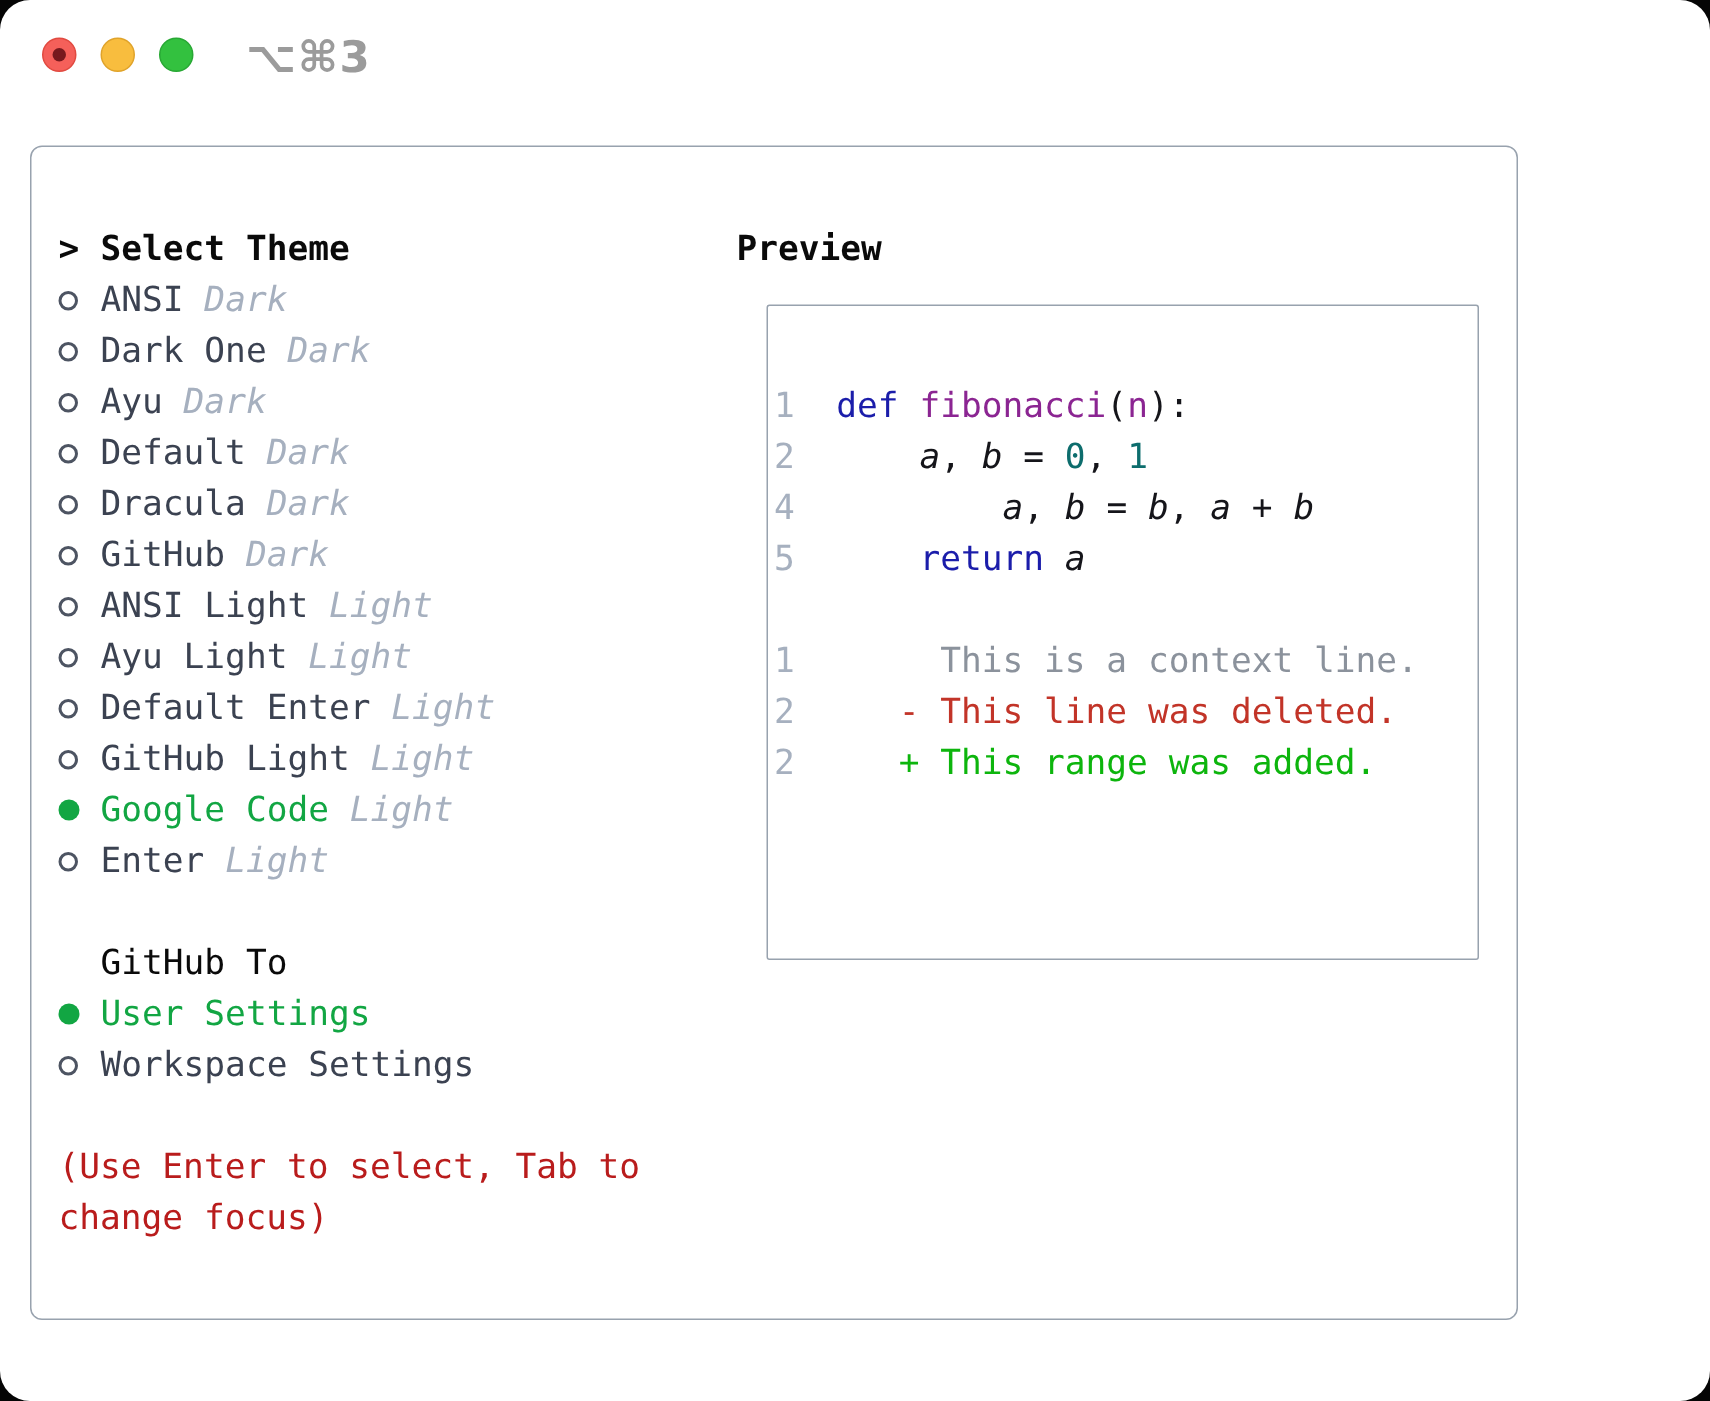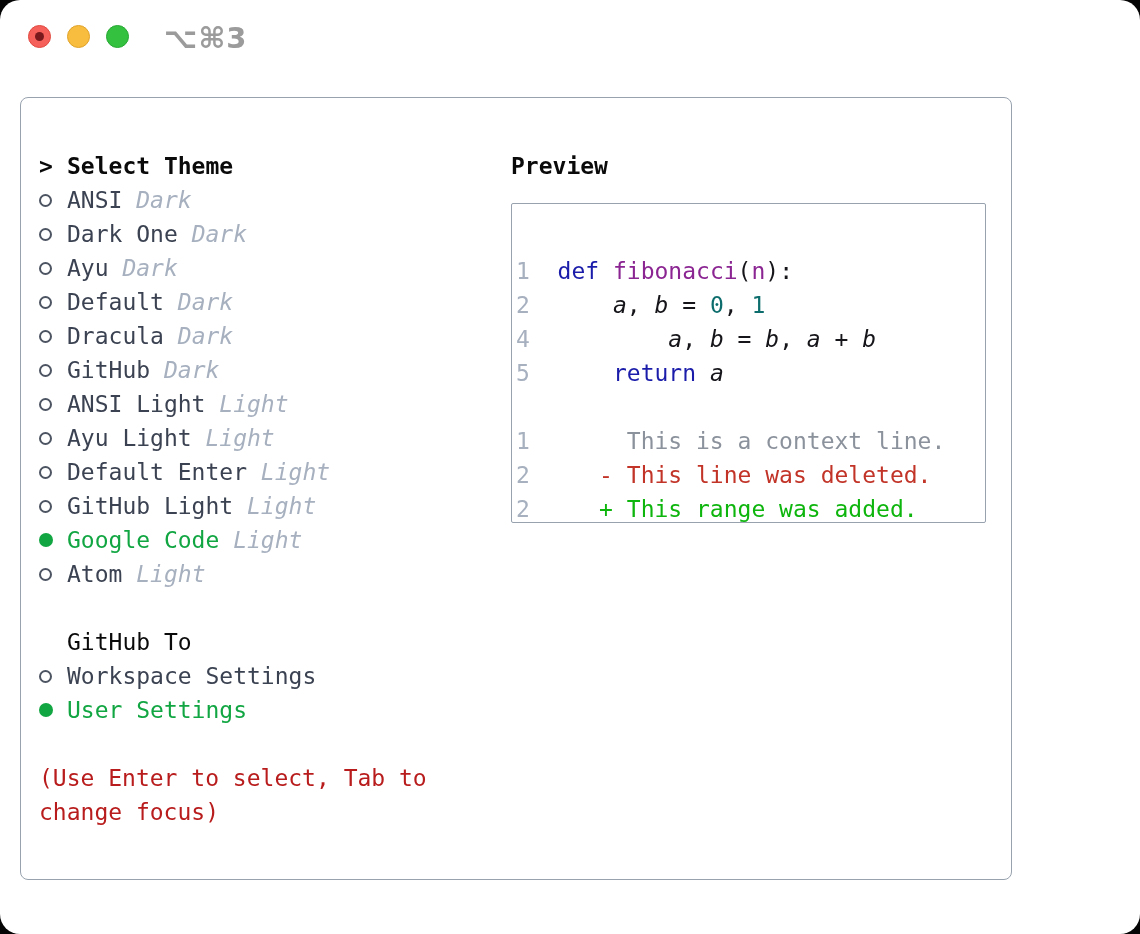--- a/index.html
+++ b/index.html
@@ -41,25 +41,25 @@
   .name{color:#3b4251;}
   .name.selgreen{color:#12a643;}
   .variant{color:#a6b0bf;font-style:italic;}
   .apply-hdr{color:#0a0a0a;}
   .help{
     margin-top:0;width:412px;font-size:23px;line-height:34px;color:#b91c1c;
     white-space:normal;
   }
   
   .preview-title{
-    position:absolute;left:490px;top:51px;height:34px;line-height:34px;
+    position:absolute;left:470px;top:51px;height:34px;line-height:34px;
     font-size:23px;font-weight:bold;color:#0a0a0a;
   }
   .preview-box{
-    position:absolute;left:490px;top:105px;width:475px;height:320px;
+    position:absolute;left:490px;top:105px;width:475px;height:437px;
     box-sizing:border-box;border:1.5px solid #98a2ae;border-radius:2px;
     padding:50px 0 0 4px;overflow:hidden;background:#fff;
   }
   .code-line{height:34px;line-height:34px;font-size:23px;white-space:pre;}
   .ln{color:#a6b0bf;}
   .kwd{color:#1b1daa;}
   .typ{color:#8b2592;}
   .lit{color:#0d6d6d;}
   .pln{color:#15151a;}
   .var{color:#15151a;font-style:italic;}
@@ -93,33 +93,33 @@
           <div class="row"><span class="bullet-col"><span class="radio"></span></span><span class="name">Dark One</span><span class="variant"> Dark</span></div>
           <div class="row"><span class="bullet-col"><span class="radio"></span></span><span class="name">Ayu</span><span class="variant"> Dark</span></div>
           <div class="row"><span class="bullet-col"><span class="radio"></span></span><span class="name">Default</span><span class="variant"> Dark</span></div>
           <div class="row"><span class="bullet-col"><span class="radio"></span></span><span class="name">Dracula</span><span class="variant"> Dark</span></div>
           <div class="row"><span class="bullet-col"><span class="radio"></span></span><span class="name">GitHub</span><span class="variant"> Dark</span></div>
           <div class="row"><span class="bullet-col"><span class="radio"></span></span><span class="name">ANSI Light</span><span class="variant"> Light</span></div>
           <div class="row"><span class="bullet-col"><span class="radio"></span></span><span class="name">Ayu Light</span><span class="variant"> Light</span></div>
           <div class="row"><span class="bullet-col"><span class="radio"></span></span><span class="name">Default Enter</span><span class="variant"> Light</span></div>
           <div class="row"><span class="bullet-col"><span class="radio"></span></span><span class="name">GitHub Light</span><span class="variant"> Light</span></div>
           <div class="row"><span class="bullet-col"><span class="radio sel"></span></span><span class="name selgreen">Google Code</span><span class="variant"> Light</span></div>
-          <div class="row"><span class="bullet-col"><span class="radio"></span></span><span class="name">Atom</span><span class="variant"> Light</span></div>
+          <div class="row"><span class="bullet-col"><span class="radio"></span></span><span class="name">Enter</span><span class="variant"> Light</span></div>
         </div>
 
       <div class="spacer"></div>
 
       <div class="row">
         <span class="bullet-col"></span>
         <span class="apply-hdr">GitHub To</span>
       </div>
 
       <div id="apply-list">
+          <div class="row"><span class="bullet-col"><span class="radio sel"></span></span><span class="name selgreen">User Settings</span></div>
           <div class="row"><span class="bullet-col"><span class="radio"></span></span><span class="name">Workspace Settings</span></div>
-          <div class="row"><span class="bullet-col"><span class="radio sel"></span></span><span class="name selgreen">User Settings</span></div>
         </div>
 
       <div class="spacer"></div>
 
       <div class="help">(Use Enter to select, Tab to change focus)</div>
     </div>
 
     <div class="preview-title">Preview</div>
     <div class="preview-box" id="code-block">
         <div class="code-line"><span class="ln">1  </span><span class="kwd">def</span><span class="pln"> </span><span class="typ">fibonacci</span><span class="pln">(</span><span class="typ">n</span><span class="pln">):</span></div>

